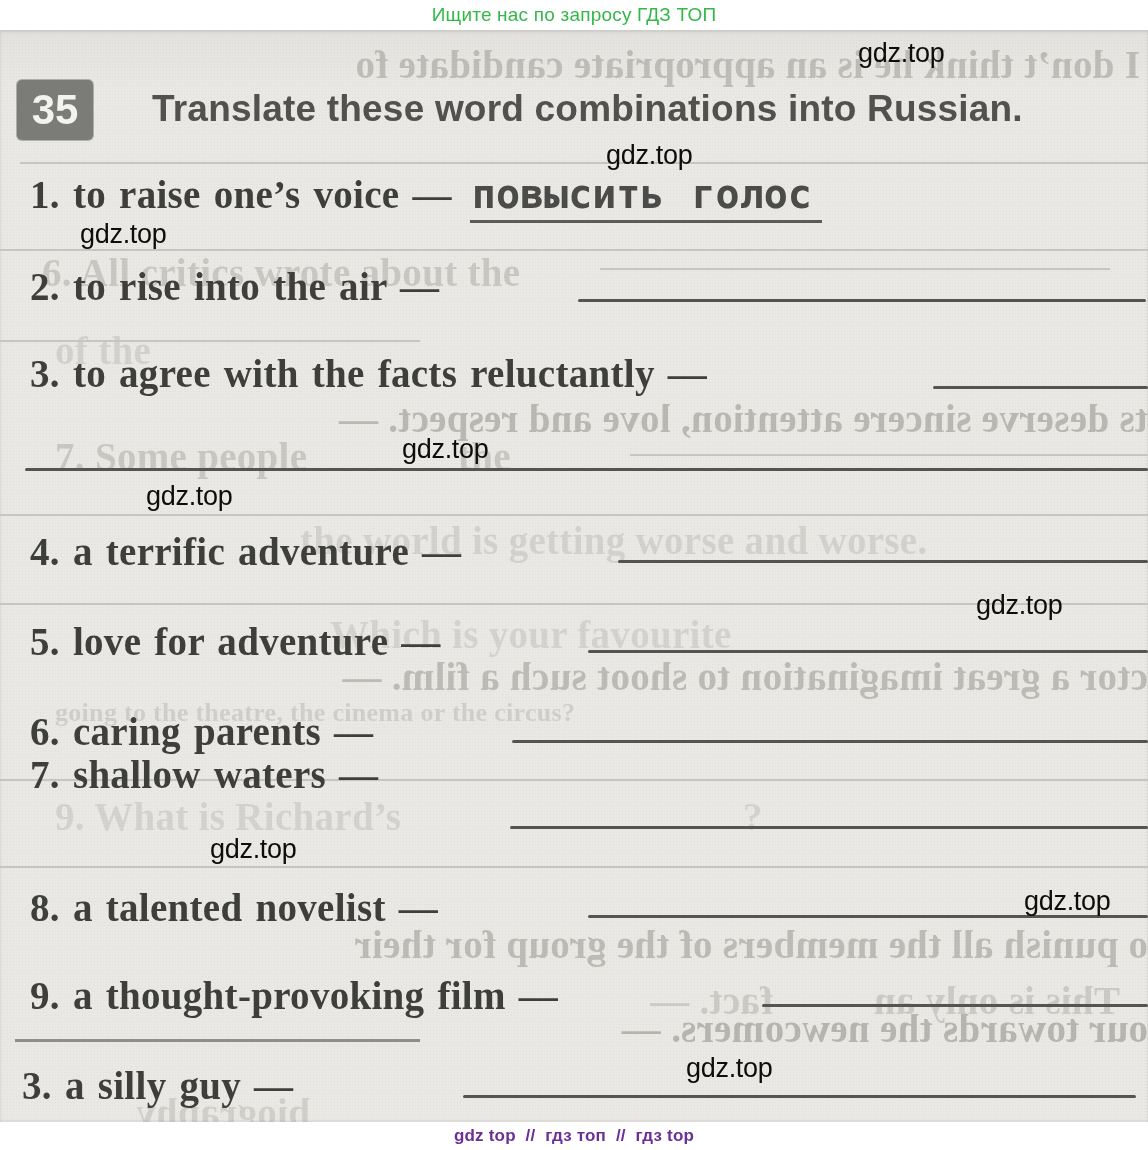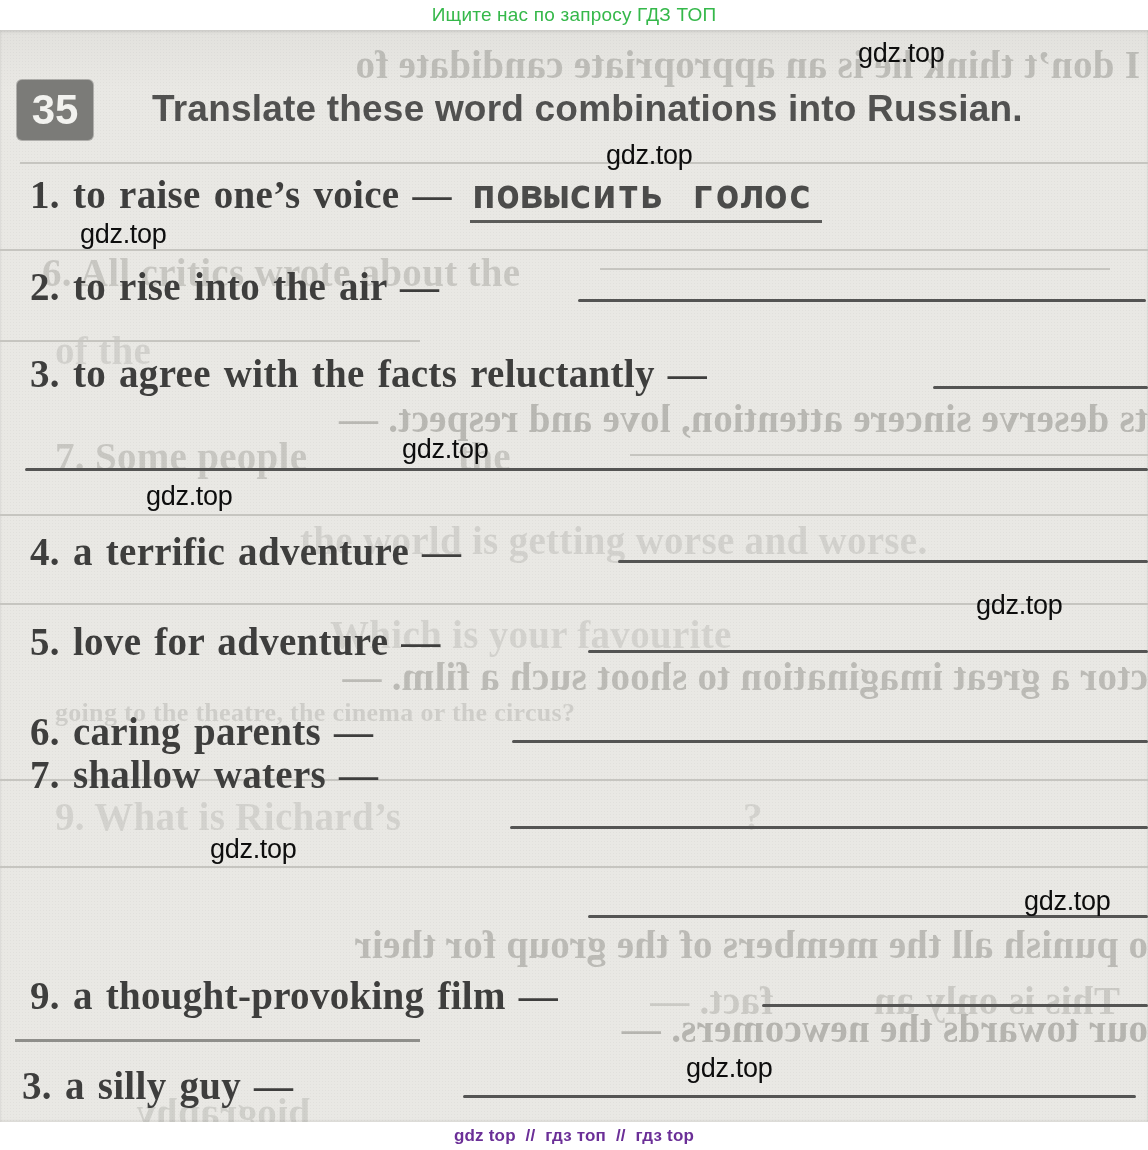--- a/index.html
+++ b/index.html
@@ -123,20 +123,21 @@
       <div class="blank" style="left: 588px; top: 885px; width: 560px;"></div>
       <div class="blank" style="left: 762px; top: 974px; width: 386px;"></div>
       <div class="blank" style="left: 463px; top: 1065px; width: 673px;"></div>
       <div class="item" style="left: 30px; top: 142px;"><span>1. to raise one’s voice —</span><span class="answer">повысить голос</span></div>
       <div class="item" style="left: 30px; top: 234px;"><span>2. to rise into the air —</span></div>
       <div class="item" style="left: 30px; top: 321px;"><span>3. to agree with the facts reluctantly —</span></div>
       <div class="item" style="left: 30px; top: 499px;"><span>4. a terrific adventure —</span></div>
       <div class="item" style="left: 30px; top: 589px;"><span>5. love for adventure —</span></div>
       <div class="item" style="left: 30px; top: 679px;"><span>6. caring parents —</span></div>
       <div class="item" style="left: 30px; top: 722px;"><span>7. shallow waters —</span></div>
+      <div class="item" style="left: 30px; top: 855px;"><span>8. a talented novelist —</span></div>
       <div class="item" style="left: 30px; top: 943px;"><span>9. a thought-provoking film —</span></div>
       <div class="item" style="left: 22px; top: 1033px;"><span>3. a silly guy —</span></div>
     </div>
   <div class="layer" id="watermark-layer">
       <div class="wm" style="left: 858px; top: 8px;">gdz.top</div>
       <div class="wm" style="left: 606px; top: 110px;">gdz.top</div>
       <div class="wm" style="left: 80px; top: 189px;">gdz.top</div>
       <div class="wm" style="left: 402px; top: 404px;">gdz.top</div>
       <div class="wm" style="left: 146px; top: 451px;">gdz.top</div>
       <div class="wm" style="left: 976px; top: 560px;">gdz.top</div>

